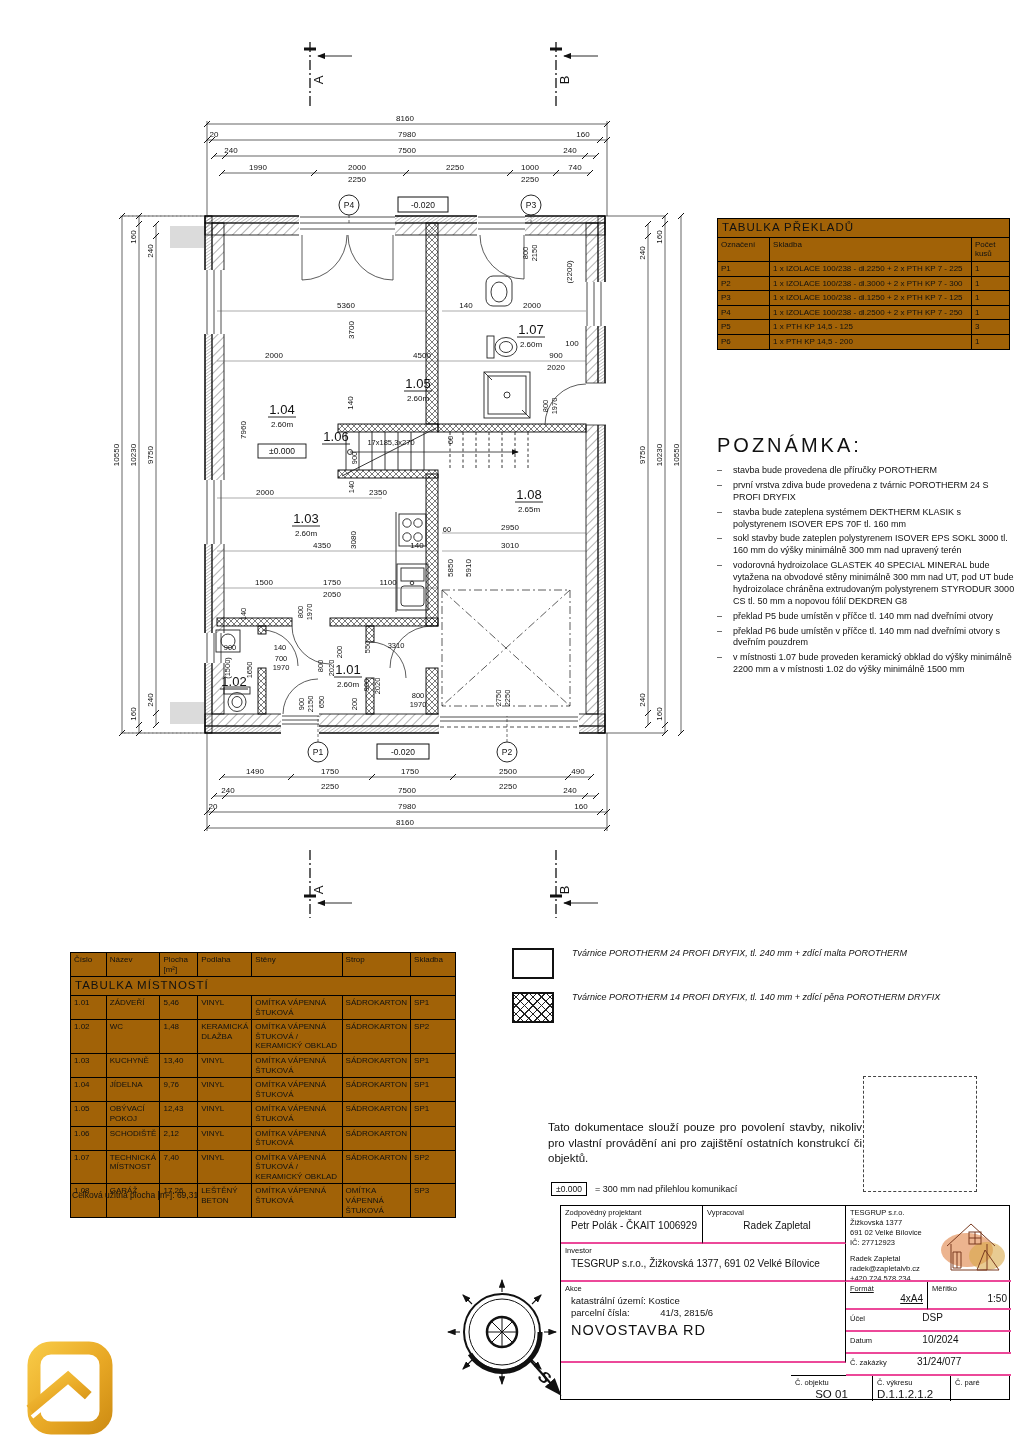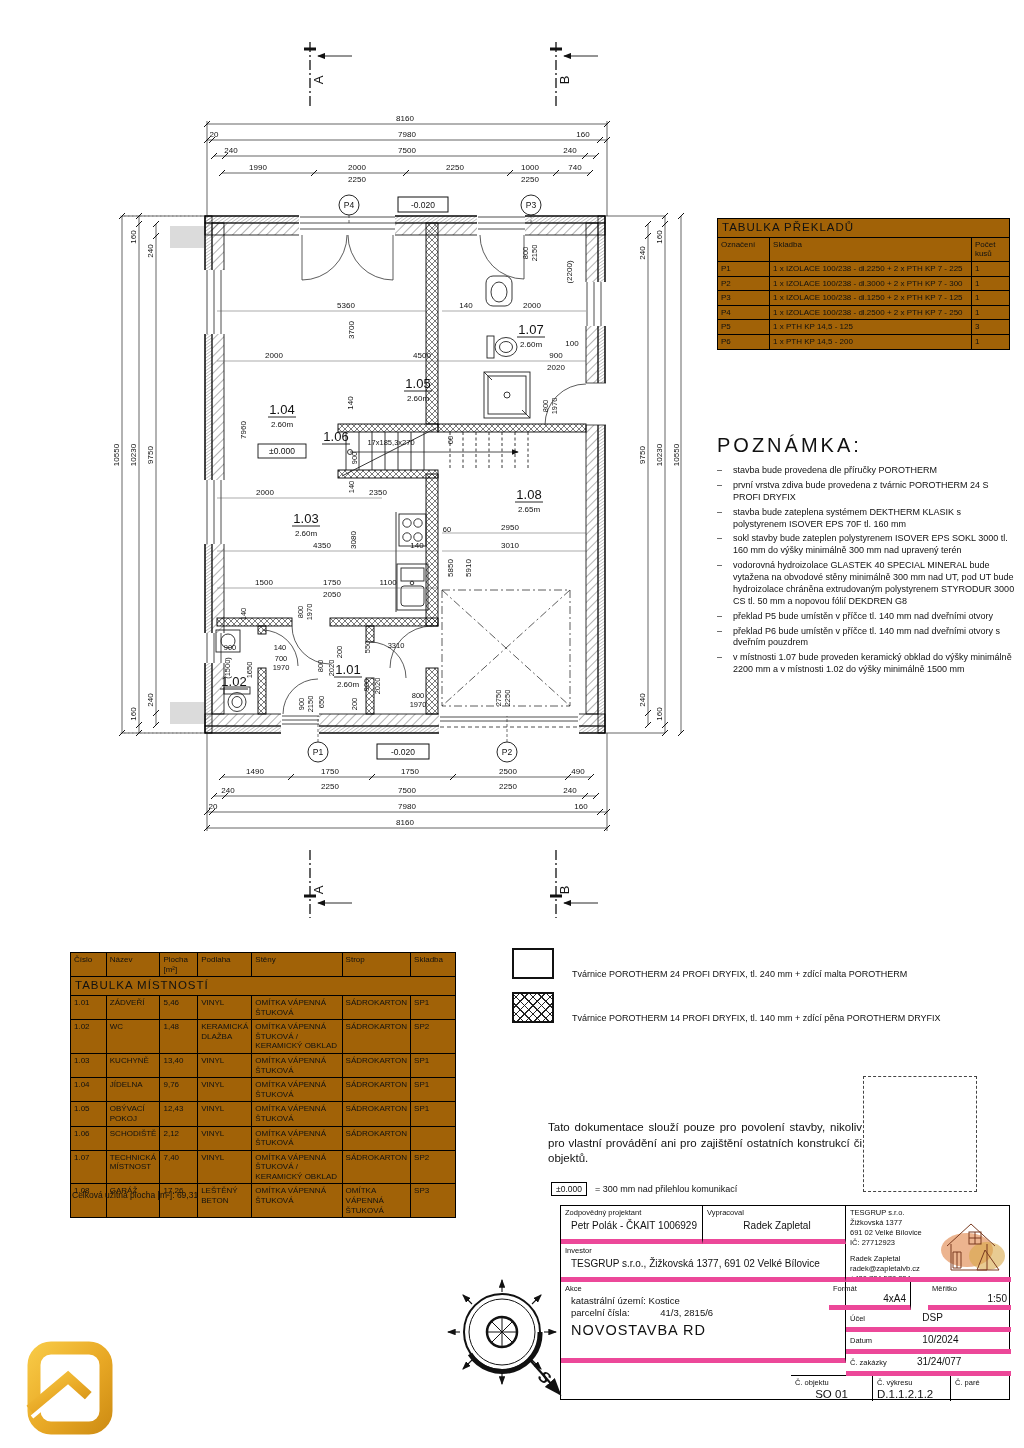--- a/index.html
+++ b/index.html
@@ -29,35 +29,35 @@
   #lintel-table td:nth-child(2){width:209px;}
   #lintel-table td:nth-child(3){width:32px;}
   
   #notes{position:absolute;left:717px;top:434px;width:300px;}
   #notes h2{margin:0 0 8px 0;font-size:20px;font-weight:normal;letter-spacing:3px;}
   .note-item{display:flex;font-size:9px;line-height:1.32;margin:0 0 3px 0;}
   .note-item .dash{width:16px;flex:none;}
   
   #legend{position:absolute;left:512px;top:948px;width:470px;}
   #legend h2{margin:0 0 12px 0;font-size:17px;font-weight:normal;letter-spacing:3px;}
-  .leg-row{display:flex;align-items:flex-end;margin-bottom:13px;}
+  .leg-row{display:flex;align-items:flex-start;margin-bottom:13px;font-style:italic;}
   .leg-swatch{width:38px;height:27px;border:2px solid #111;margin-right:18px;flex:none;background:#fff;}
   .leg-label{font-size:9px;}
   
   #disclaimer{position:absolute;left:548px;top:1120px;width:314px;font-size:11.5px;
               line-height:1.35;text-align:justify;}
   #levelnote{position:absolute;left:551px;top:1182px;font-size:9px;display:flex;align-items:center;}
   #levelnote .box{border:1px solid #000;padding:1px 4px;margin-right:8px;font-size:8.5px;}
   
   #stamp{position:absolute;left:863px;top:1076px;width:112px;height:114px;
          border:1.5px dashed #444;}
   
   #titleblock{position:absolute;left:560px;top:1205px;width:450px;height:195px;
               border:1.6px solid #000;box-sizing:border-box;font-size:8px;}
-  .tb{position:absolute;box-sizing:border-box;border-right:1px solid #000;border-bottom:5px solid #ec4899;
+  .tb{position:absolute;box-sizing:border-box;border-right:1px solid #000;border-bottom:2px solid #ec4899;
       padding:2px 4px;overflow:hidden;}
   .tb .lab{font-size:7.5px;}
   .tb .val{font-size:10px;margin-top:3px;margin-left:6px;}
   .tb .big{font-size:14.5px;letter-spacing:1px;margin-top:4px;}
   .comp{font-size:7.5px;line-height:1.35;}
   
   #logo{position:absolute;left:18px;top:1338px;}
   #compass{position:absolute;left:440px;top:1272px;}
 </style>
 </head>
@@ -615,21 +615,21 @@
   </div>
   <div class="tb" style="left:0;top:76px;width:285px;height:81px;">
     <div class="lab">Akce</div>
     <div style="font-size:9.5px;margin:2px 0 0 6px;">katastrální území: Kostice</div>
     <div style="font-size:9.5px;margin:1px 0 0 6px;">
       <span>parcelní čísla:</span>
       <span style="margin-left:28px;">41/3, 2815/6</span>
     </div>
     <div class="big" style="margin-left:6px;">NOVOSTAVBA RD</div>
   </div>
-  <div class="tb" style="left:268px;top:76px;width:82px;height:28px;">
+  <div class="tb" style="left:285px;top:76px;width:82px;height:28px;text-decoration:underline;">
     <span class="lab">Formát</span>
     <div style="font-size:10px;text-align:right;">4xA4</div>
   </div>
   <div class="tb" style="left:367px;top:76px;width:83px;height:28px;border-right:none;">
     <span class="lab">Měřítko</span>
     <div style="font-size:10px;text-align:right;">1:50</div>
   </div>
   <div class="tb" style="left:285px;top:104px;width:165px;height:22px;border-right:none;">
     <span class="lab">Účel</span>
     <span style="font-size:10px;margin-left:55px;">DSP</span>

